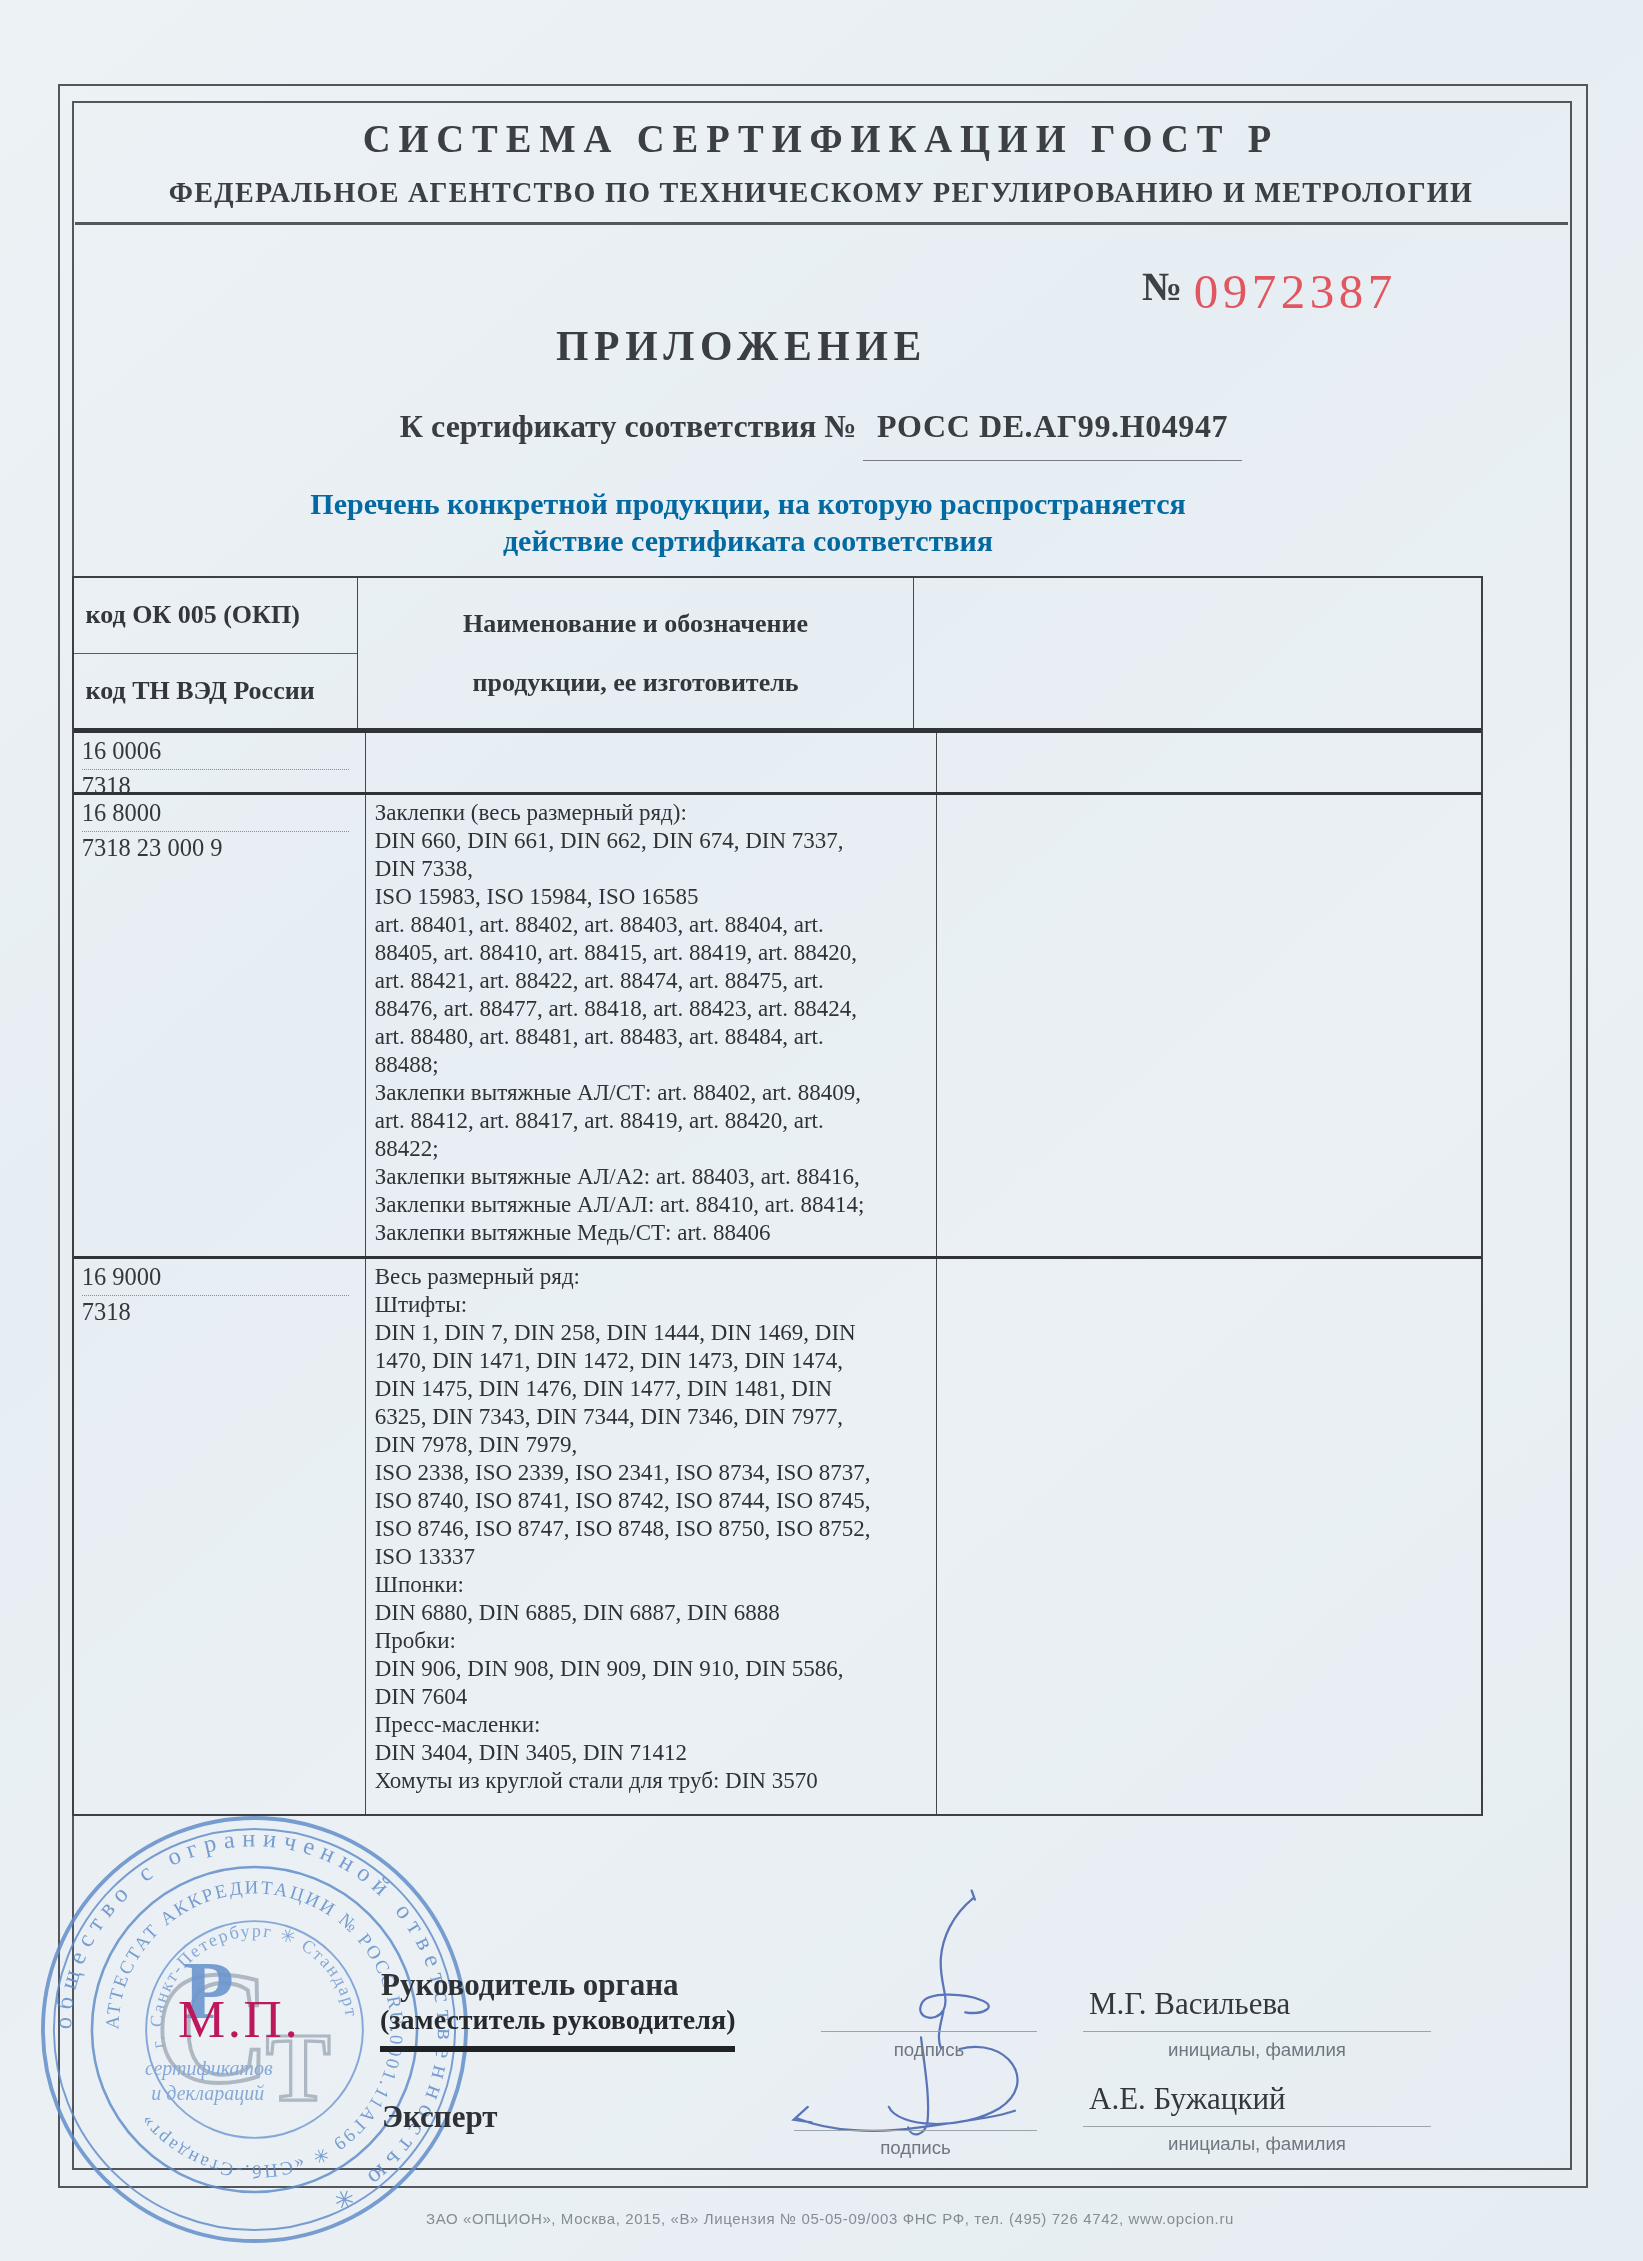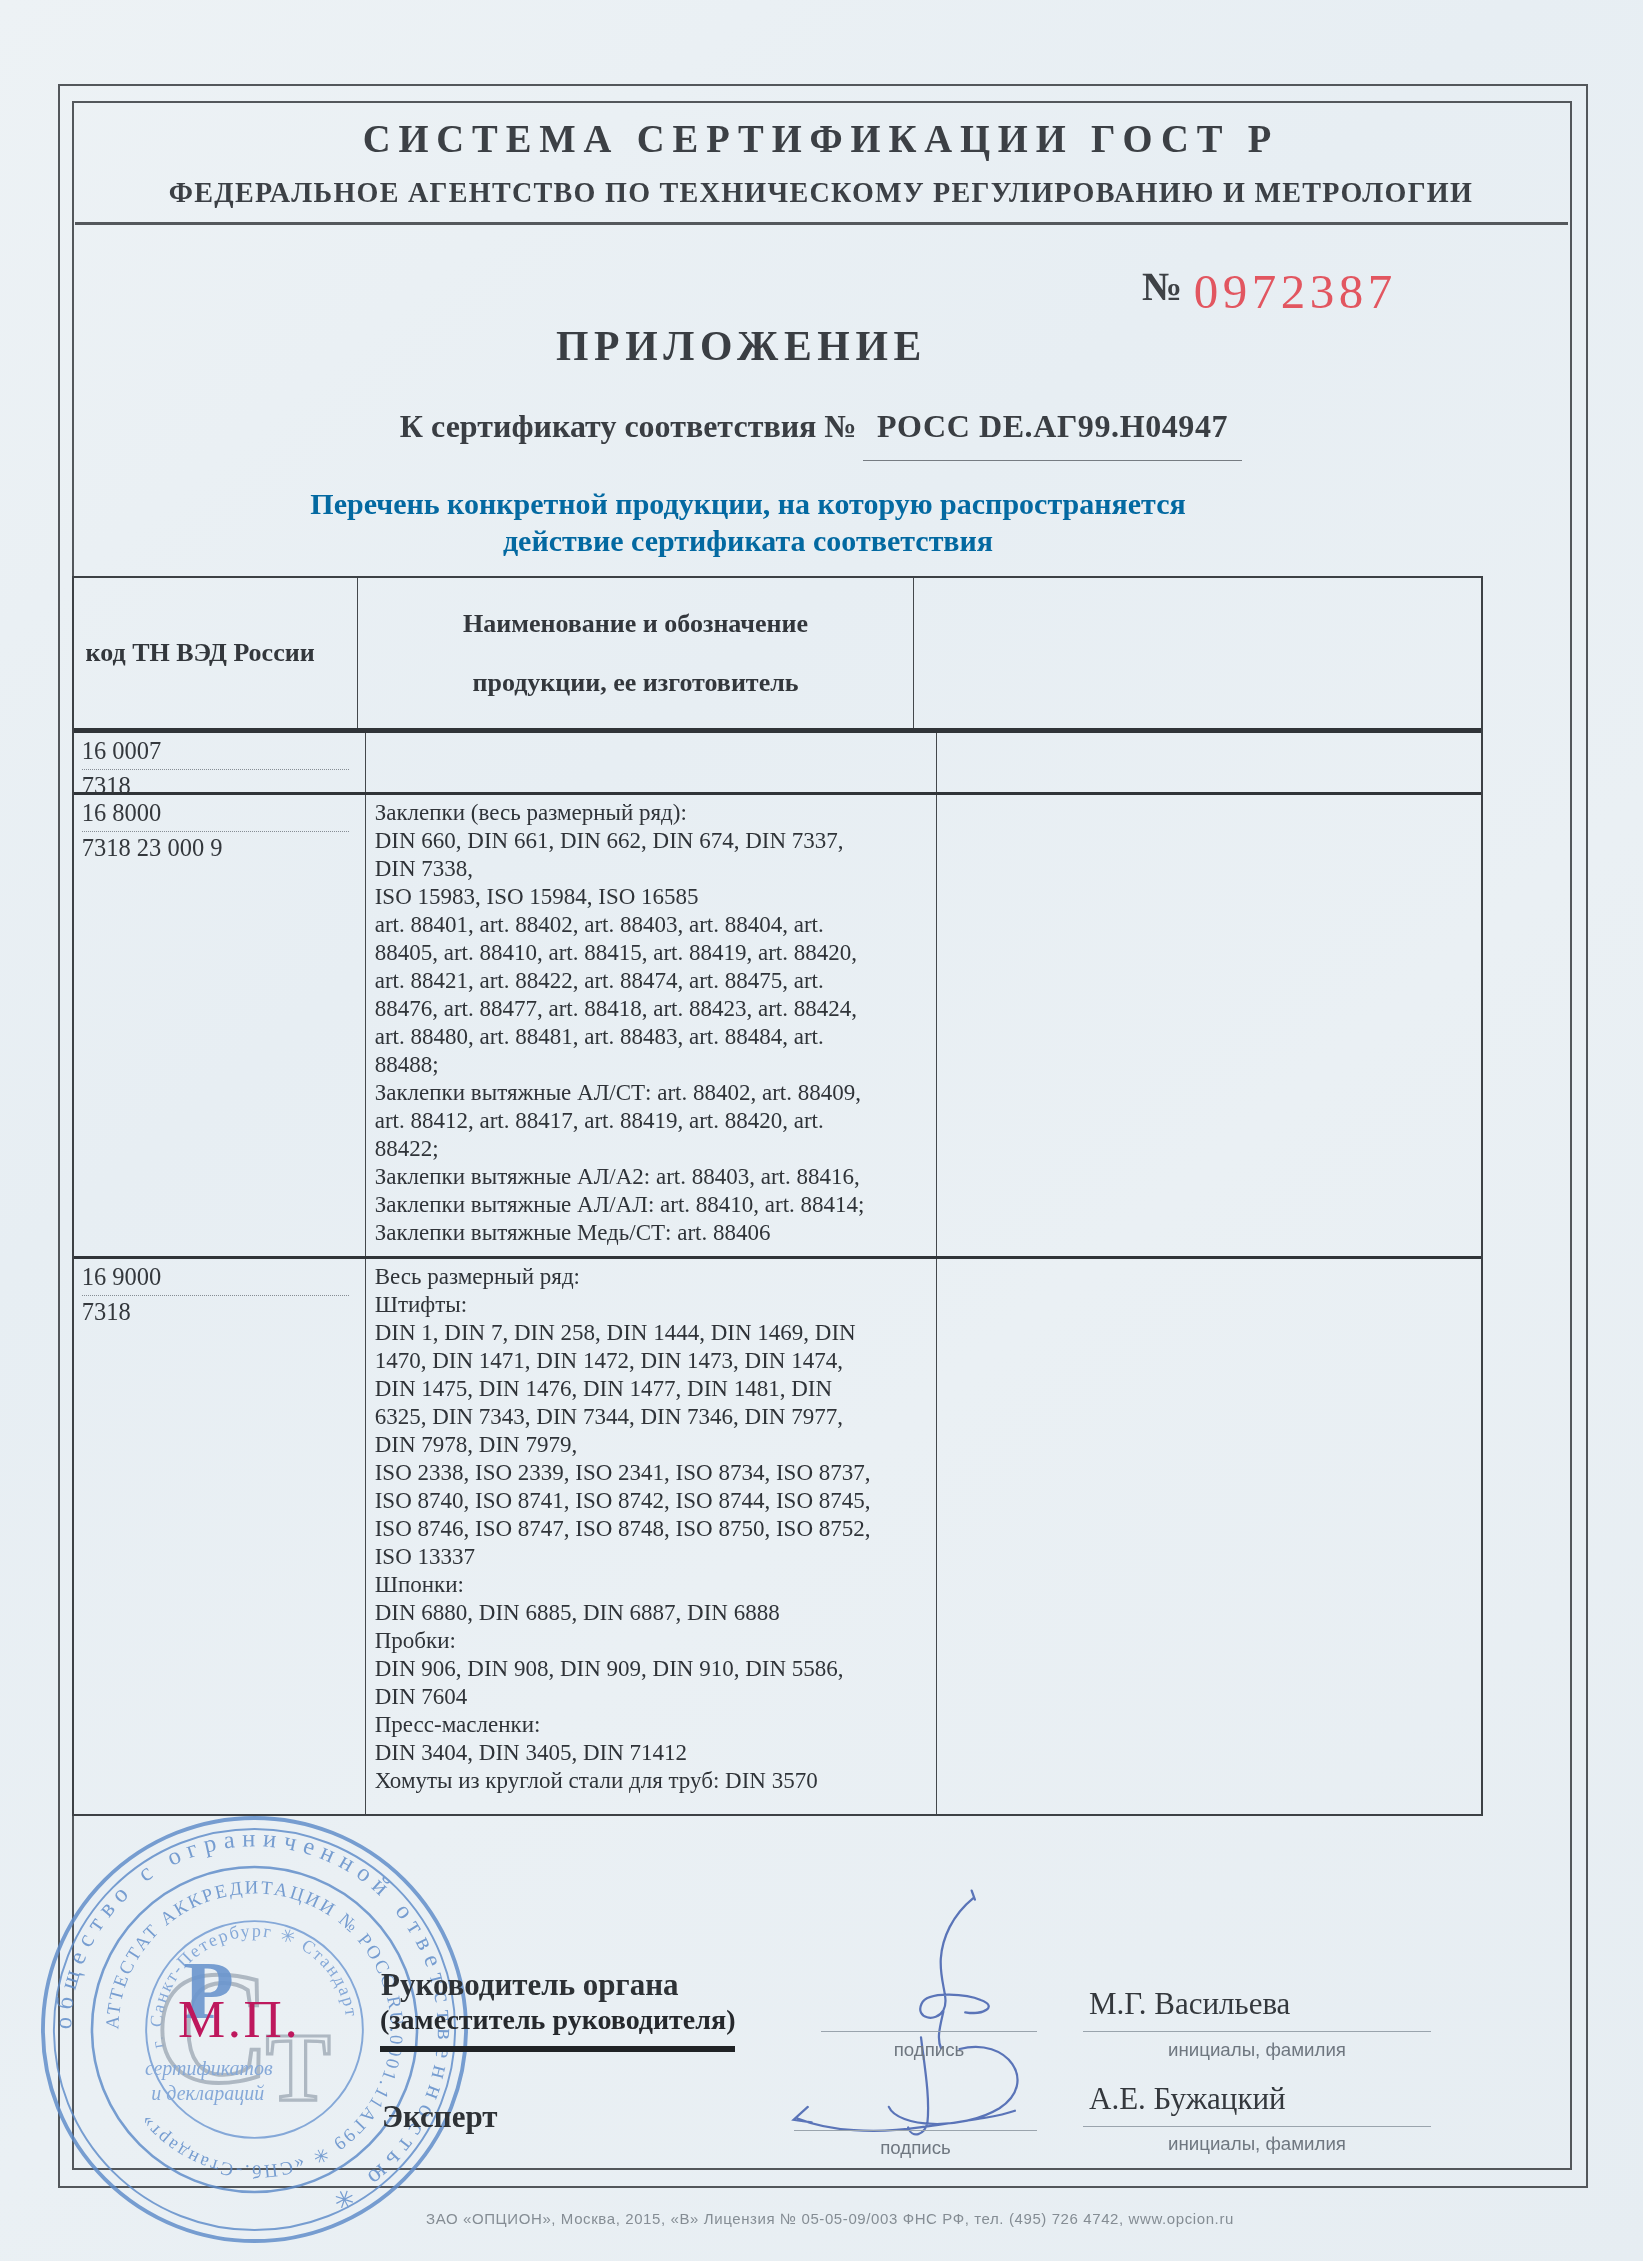--- a/index.html
+++ b/index.html
@@ -101,31 +101,32 @@
   <div class="abs certline">
     <span>К сертификату соответствия №</span><span class="certno">РОСС DE.АГ99.Н04947</span>
   </div>
 
   <div class="abs subtitle">Перечень конкретной продукции,  на которую распространяется
 действие сертификата соответствия</div>
 
   <div class="abs tbl">
     <div class="trow thead">
       <div class="c1 c1head">
+        <div class="half top">код ОК 005 (ОКП)</div>
         <div class="half">код ТН ВЭД России</div>
       </div>
       <div class="c2 chead">
         <div>Наименование и обозначение
 продукции, ее изготовитель</div>
       </div>
     </div>
 
     <div class="trow r1">
       <div class="c1 codecell">
-        <span class="code-top">16 0007</span>
+        <span class="code-top">16 0006</span>
         <span class="code-bot">7318</span>
       </div>
       <div class="c2 prodcell"></div>
       <div class="c3 prodcell"></div>
     </div>
 
     <div class="trow r2">
       <div class="c1 codecell">
         <span class="code-top">16 8000</span>
         <span class="code-bot">7318 23 000 9</span>

